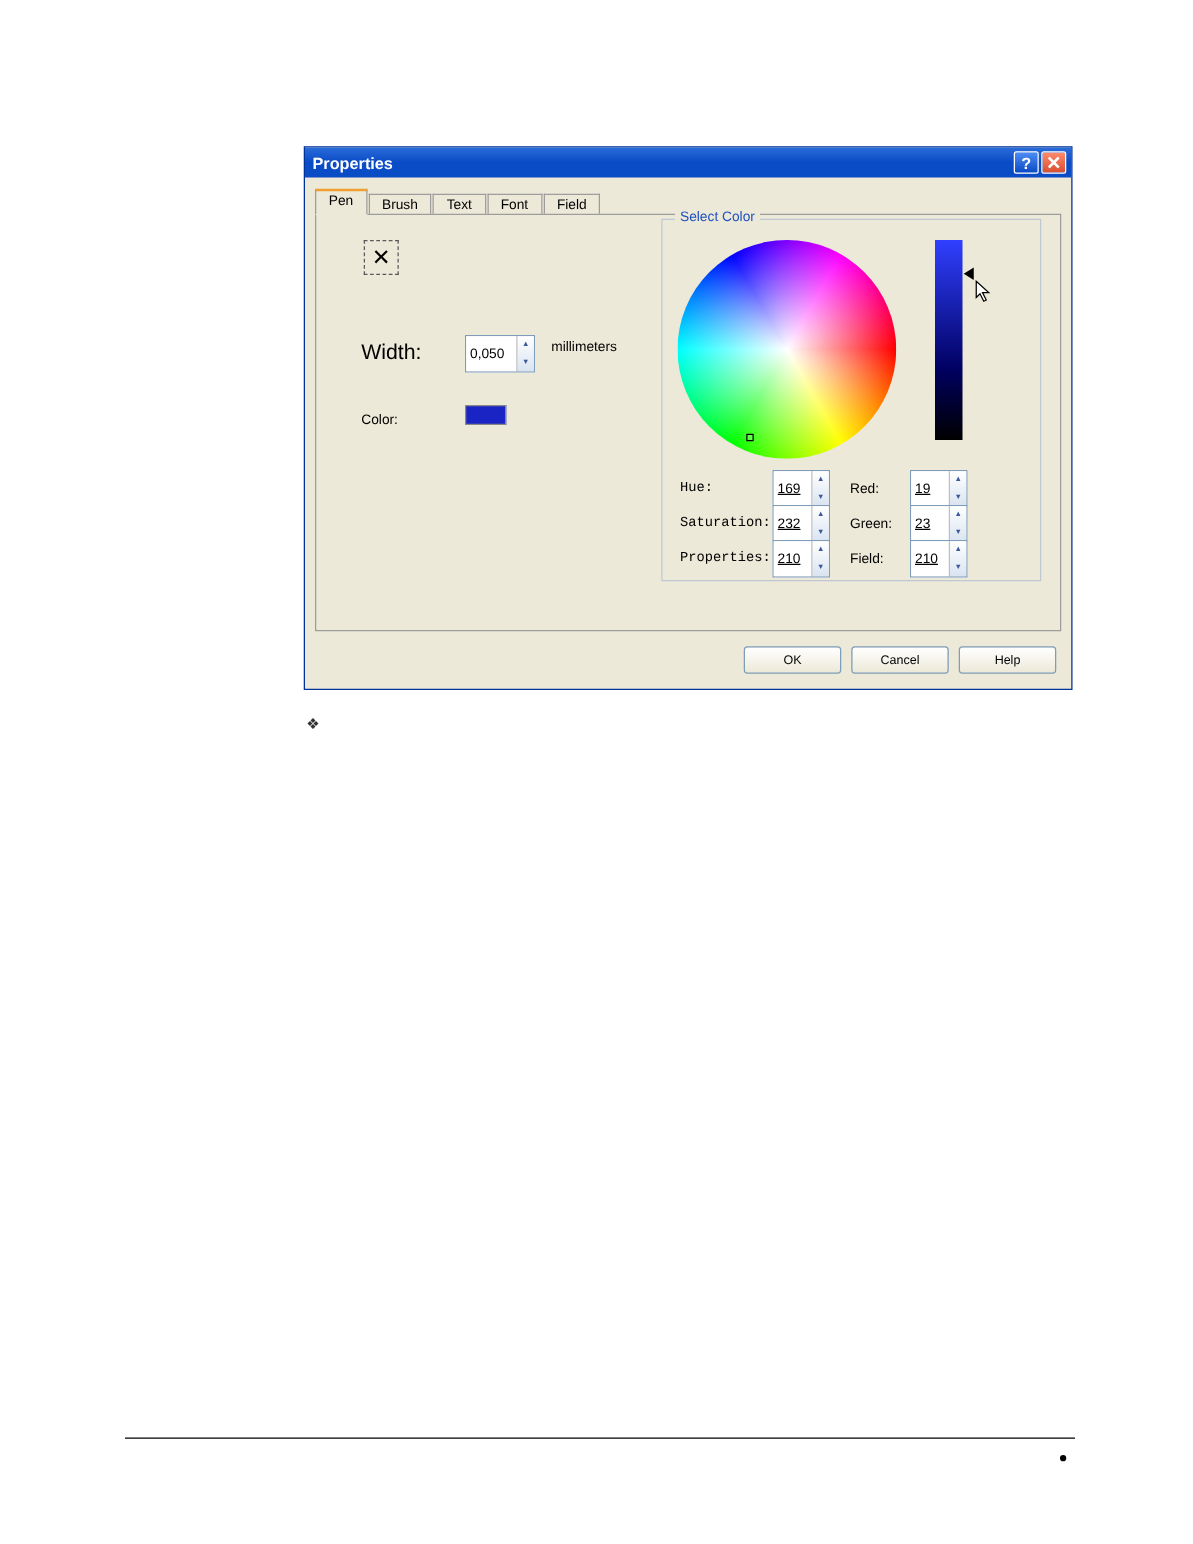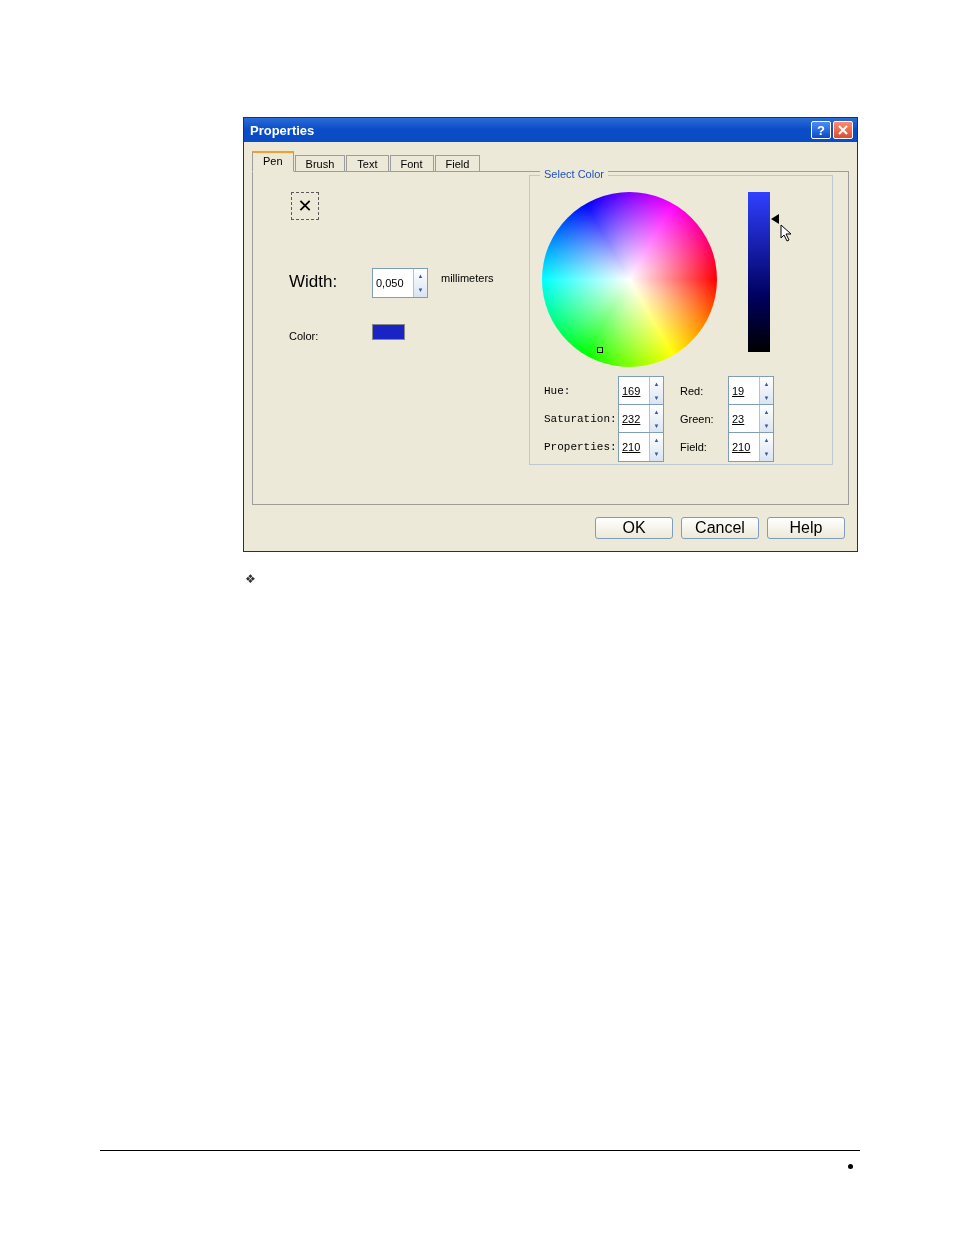--- a/index.html
+++ b/index.html
@@ -280,21 +280,21 @@
     right: 12px;
     bottom: 12px;
     display: flex;
     gap: 8px;
   }
   .win-btn {
     min-width: 78px;
     height: 22px;
     border: 1px solid #7f9db9;
     background: linear-gradient(to bottom, #ffffff, #ece9d8);
-    font-size: 16px;
+    font-size: 10px;
     font-family: inherit;
     border-radius: 3px;
     padding: 0 10px;
     box-sizing: border-box;
     display: inline-flex;
     align-items: center;
     justify-content: center;
   }
 
   

